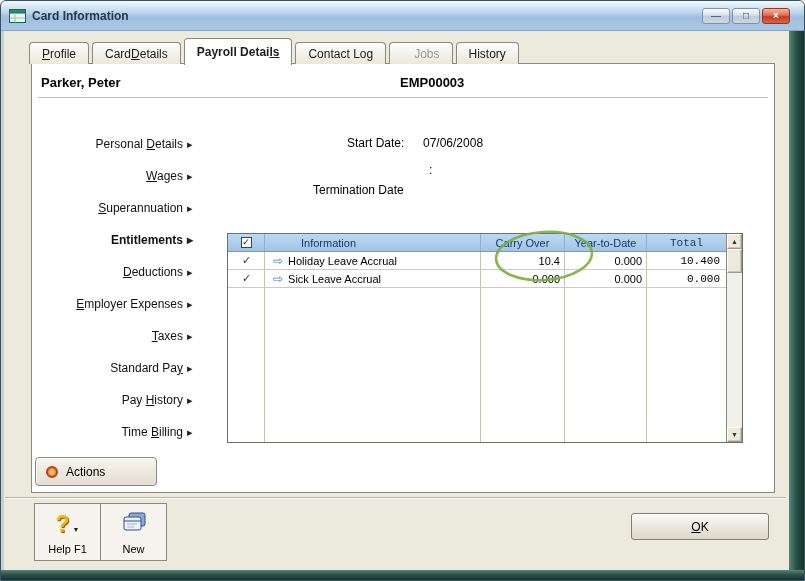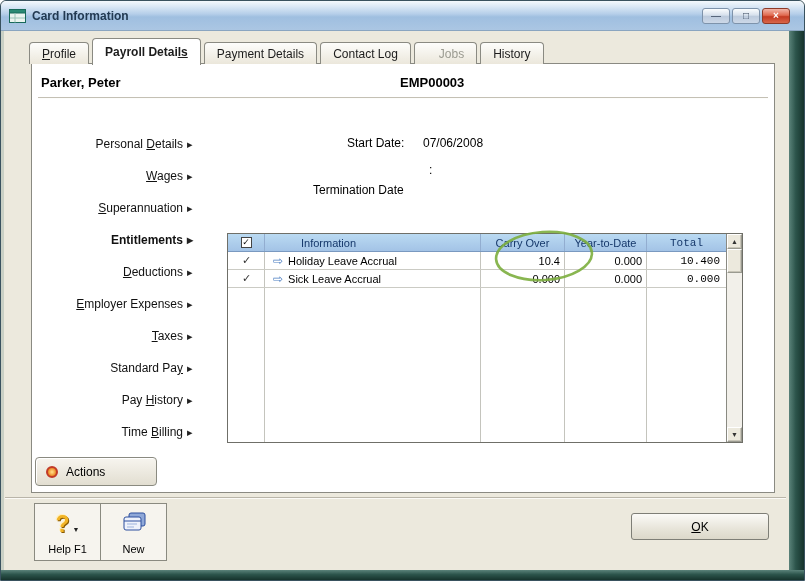--- a/index.html
+++ b/index.html
@@ -143,22 +143,22 @@
     <span class="title-text">Card Information</span>
     <span class="caption-buttons">
       <span class="cap-btn">—</span>
       <span class="cap-btn">□</span>
       <span class="cap-btn close">×</span>
     </span>
   </div>
 
   <div class="tabs">
     <div class="tab"><u>P</u>rofile</div>
+    <div class="tab">Card <u>D</u>etails</div>
     <div class="tab active">Payroll Detai<u>ls</u></div>
-    <div class="tab">Payment Details</div>
     <div class="tab">Contact Log</div>
     <div class="tab disabled">Jobs</div>
     <div class="tab">History</div>
   </div>
 
   <div class="panel">
     <span class="emp-name">Parker, Peter</span>
     <span class="emp-id">EMP00003</span>
     <div class="sep1"></div>
 

